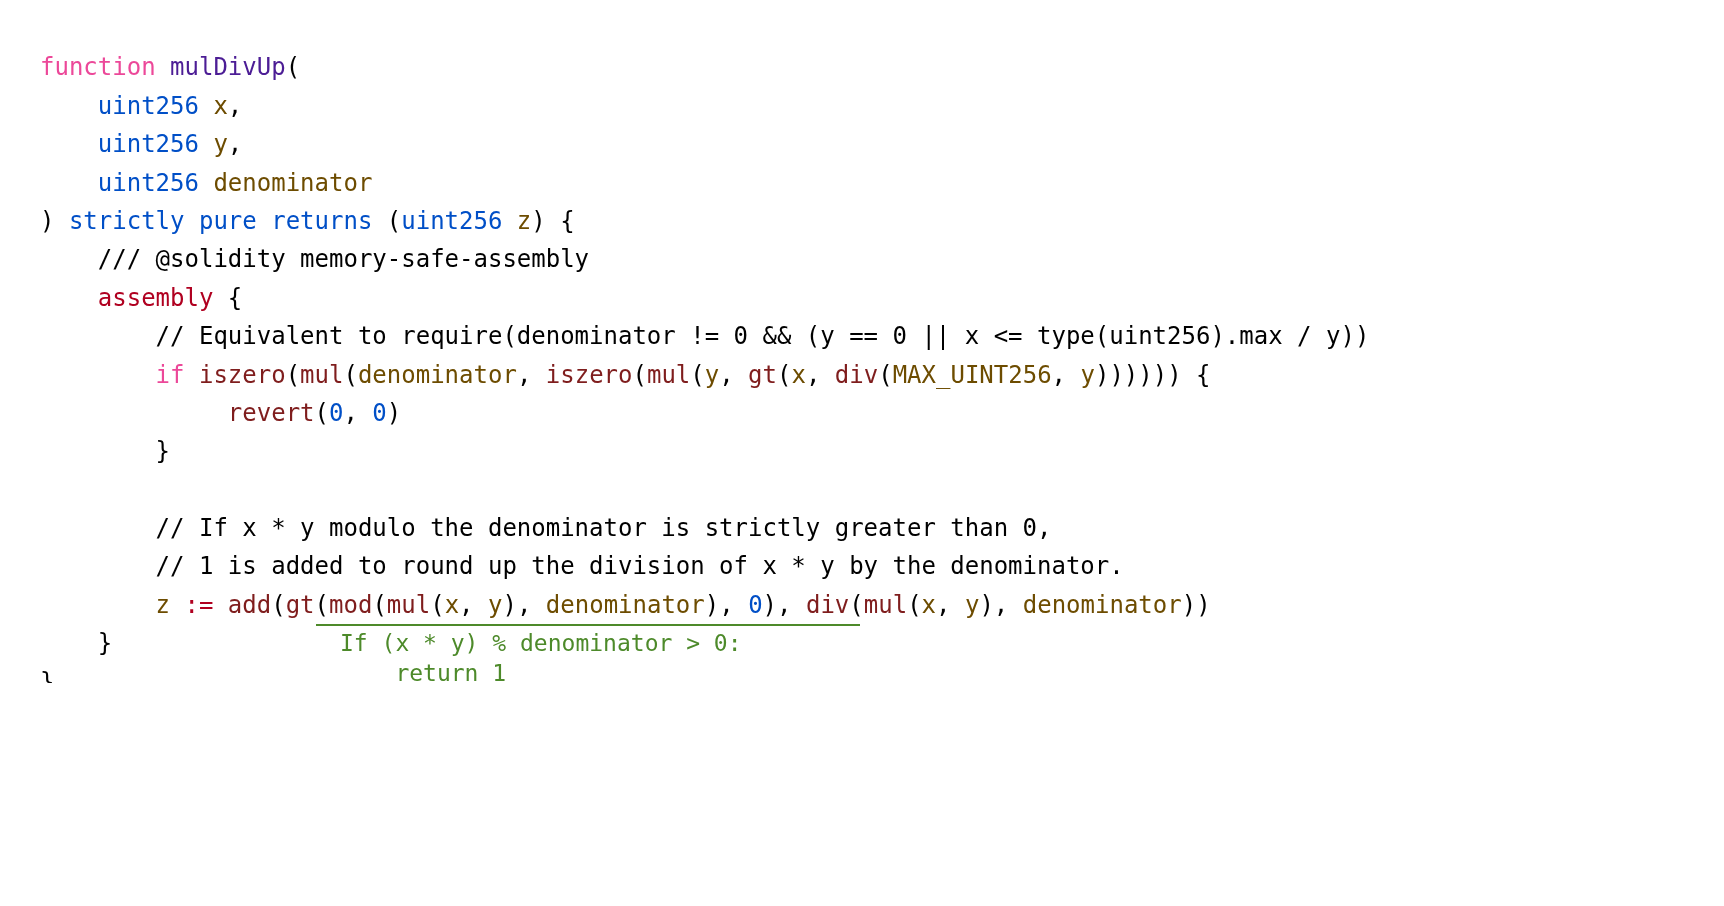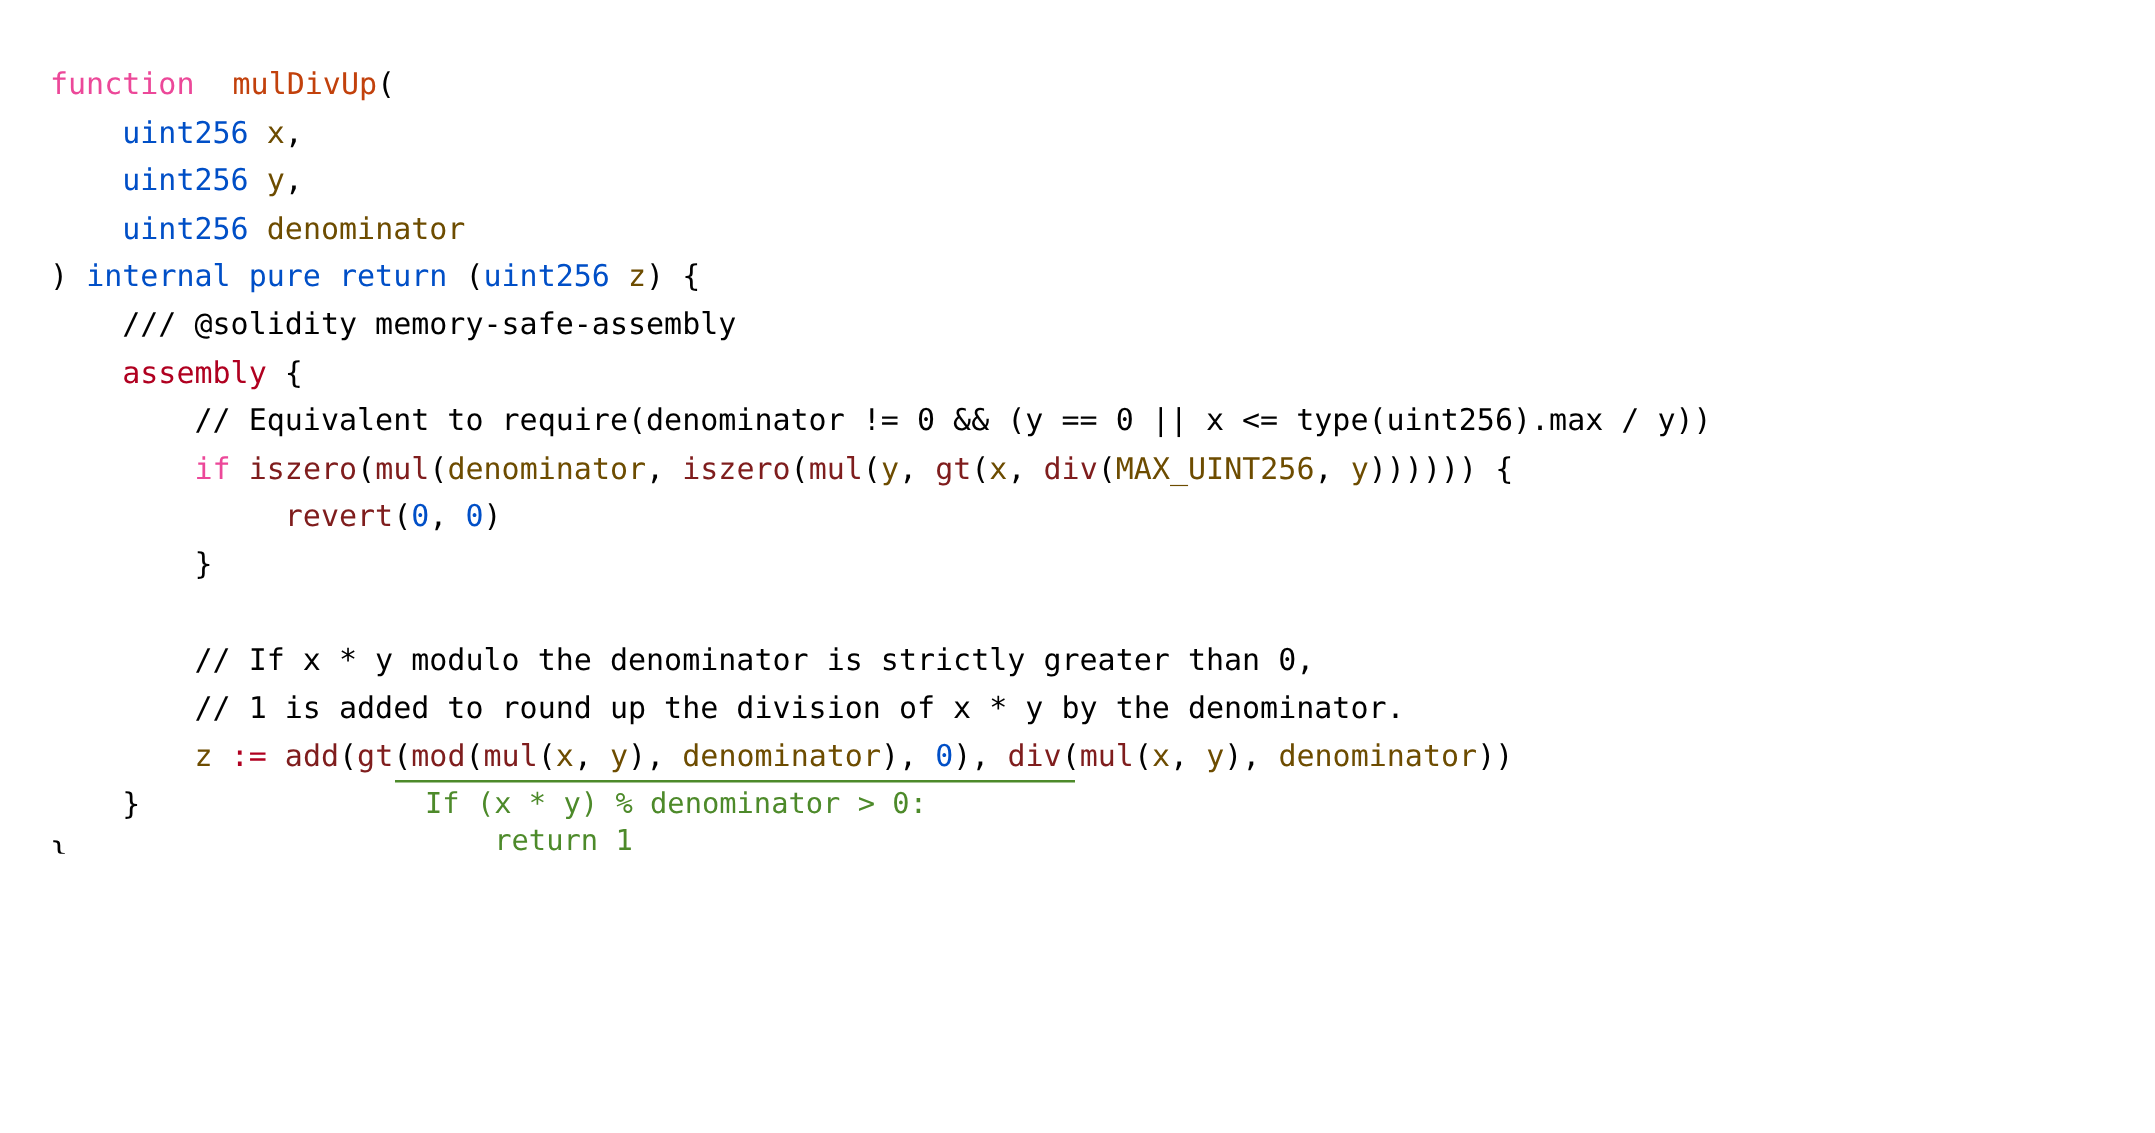--- a/index.html
+++ b/index.html
@@ -14,21 +14,21 @@
   .code-container {
     padding: 10px 40px 20px 40px;
     white-space: pre;
     position: relative;
   }
   .kw-function { color: #ec4899; }      
   .kw-type { color: #004fc7; }          
   .kw-mod { color: #004fc7; }           
   .kw-assembly { color: #b00020; margin-top: 12px; }
   .ident { color: #6d4c00; }            
-  .name { color: #c2410c; margin-left: 16px; }             
+  .name { color: #4c1d95; }             
   .comment { color: #000000; }          
   .punct { color: #000; }
   .call { color: #7f1d1d; }             
   .num { color: #004fc7; }
   .op { color: #b00020; }
 
   .annotations {
     position: relative;
     margin-left: 40px;
     margin-top: -38px;
@@ -59,21 +59,21 @@
   }
 </style>
 </head>
 <body>
 
 <div class="code-container">
 <span><span class="kw-function">function</span> <span class="name">mulDivUp</span><span class="punct">(</span></span>
 <span>    <span class="kw-type">uint256</span> <span class="ident">x</span><span class="punct">,</span></span>
 <span>    <span class="kw-type">uint256</span> <span class="ident">y</span><span class="punct">,</span></span>
 <span>    <span class="kw-type">uint256</span> <span class="ident">denominator</span></span>
-<span><span class="punct">)</span> <span class="kw-mod">internal pure return</span> <span class="punct">(</span><span class="kw-type">uint256</span> <span class="ident">z</span><span class="punct">) {</span></span>
+<span><span class="punct">)</span> <span class="kw-mod">strictly pure returns</span> <span class="punct">(</span><span class="kw-type">uint256</span> <span class="ident">z</span><span class="punct">) {</span></span>
 <span>    <span class="comment">/// @solidity memory-safe-assembly</span></span>
 <span>    <span class="kw-assembly">assembly</span><span class="punct"> {</span></span>
 <span>        <span class="comment">// Equivalent to require(denominator != 0 &amp;&amp; (y == 0 || x &lt;= type(uint256).max / y))</span></span>
 <span>        <span class="kw-function">if</span> <span class="call">iszero</span><span>(</span><span class="call">mul</span><span>(</span><span class="ident">denominator</span><span>, </span><span class="call">iszero</span><span>(</span><span class="call">mul</span><span>(</span><span class="ident">y</span><span>, </span><span class="call">gt</span><span>(</span><span class="ident">x</span><span>, </span><span class="call">div</span><span>(</span><span class="ident">MAX_UINT256</span><span>, </span><span class="ident">y</span><span>))))))</span><span> {</span></span>
 <span>             <span class="call">revert</span><span>(</span><span class="num">0</span><span>, </span><span class="num">0</span><span>)</span></span>
 <span>        <span>}</span></span>
 <span></span>
 <span>        <span class="comment">// If x * y modulo the denominator is strictly greater than 0,</span></span>
 <span>        <span class="comment">// 1 is added to round up the division of x * y by the denominator.</span></span>
 <span>        <span class="ident">z</span> <span class="op">:=</span> <span class="call">add</span><span>(</span><span class="call">gt</span><span>(</span><span class="call">mod</span><span>(</span><span class="call">mul</span><span>(</span><span class="ident">x</span><span>, </span><span class="ident">y</span><span>), </span><span class="ident">denominator</span><span>), </span><span class="num">0</span><span>), </span><span class="call">div</span><span>(</span><span class="call">mul</span><span>(</span><span class="ident">x</span><span>, </span><span class="ident">y</span><span>), </span><span class="ident">denominator</span><span>))</span></span>

